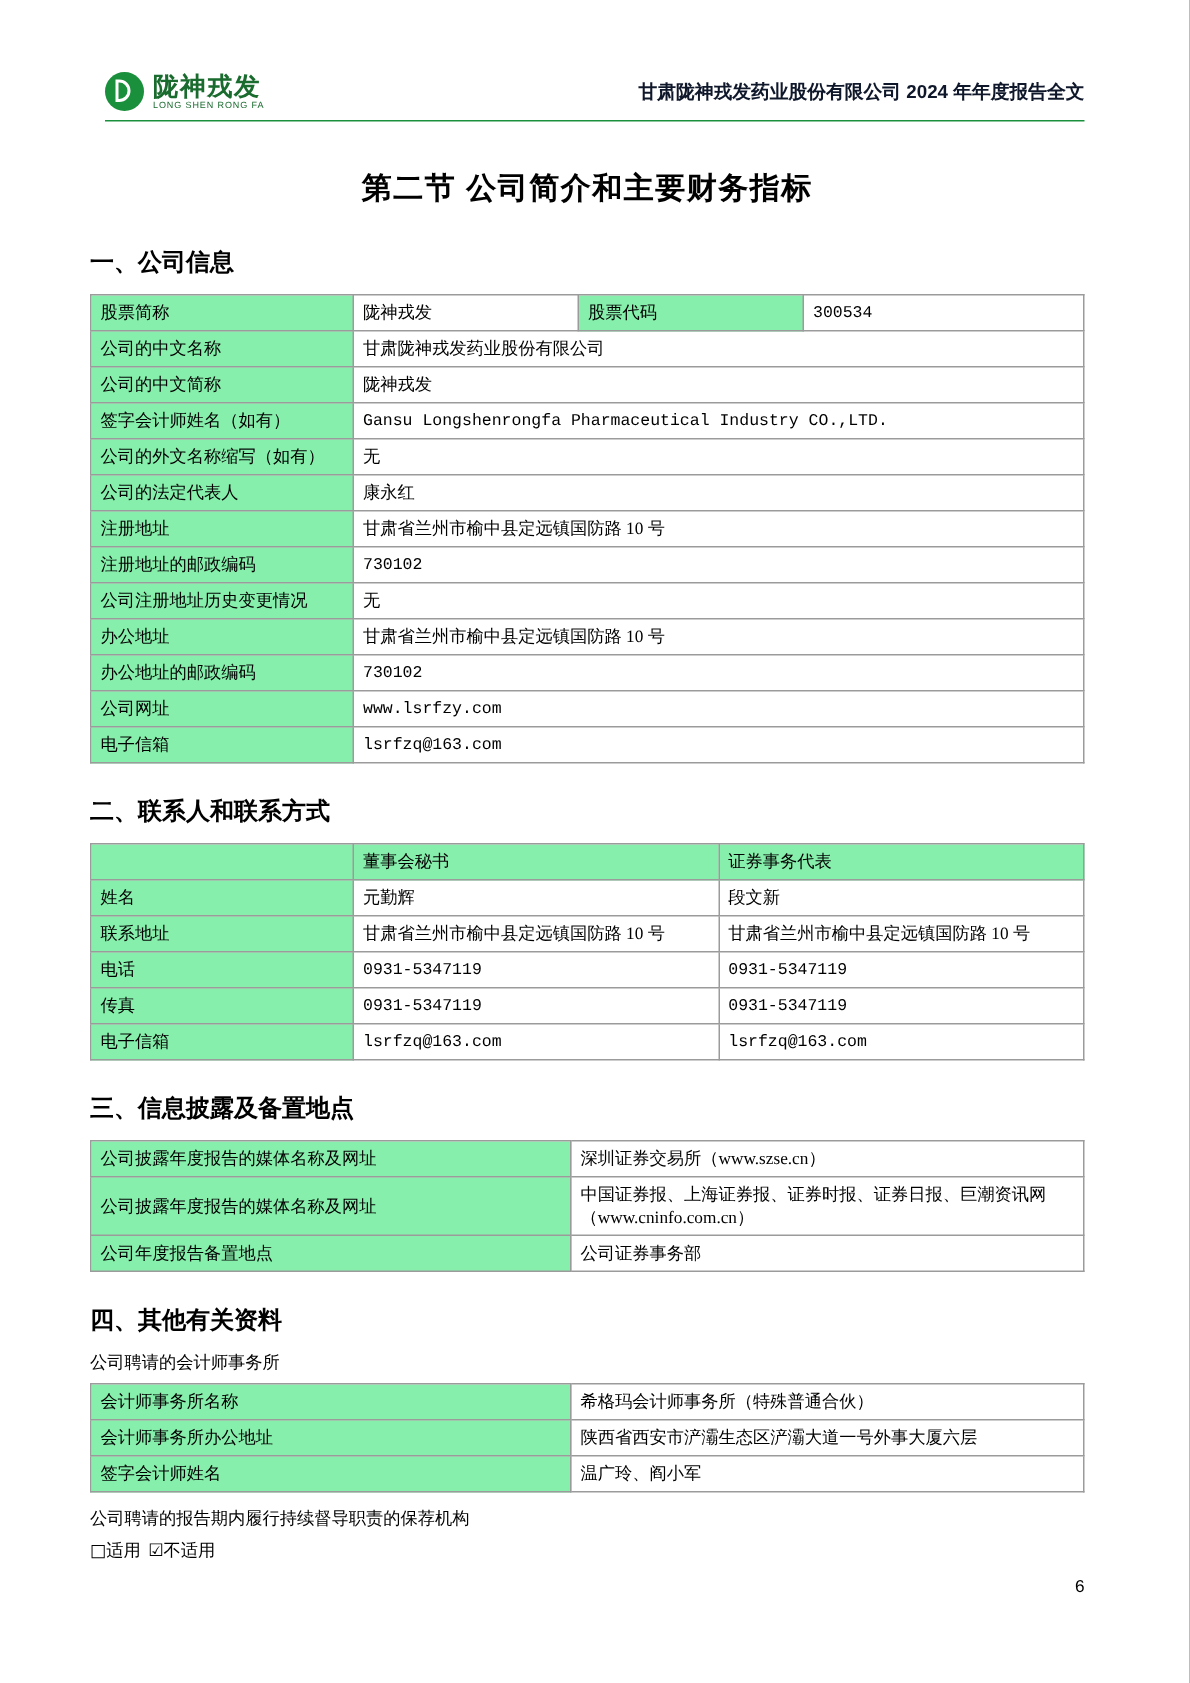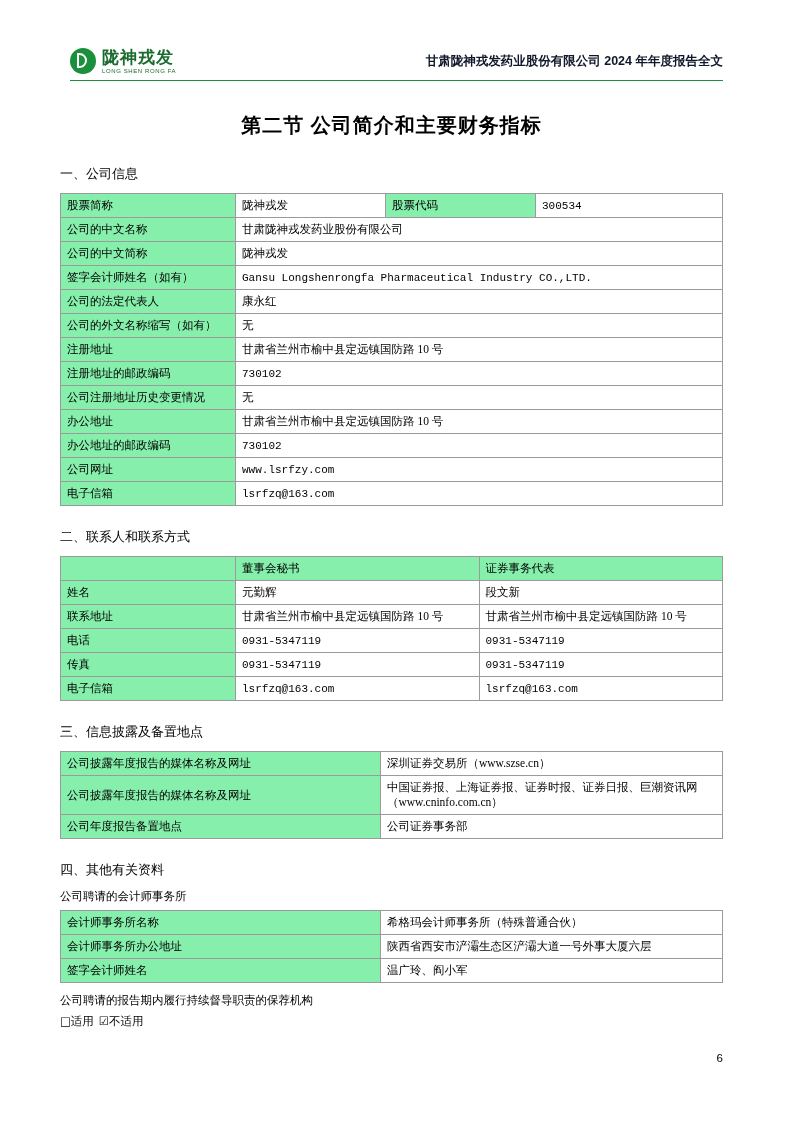--- a/index.html
+++ b/index.html
@@ -95,22 +95,22 @@
   }
   h1.doc-title {
     font-size: 20px;
     font-weight: bold;
     text-align: center;
     margin: 12px 0 26px 0;
     font-family: "Liberation Sans", sans-serif;
     letter-spacing: 1px;
   }
   h2.sec-title {
-    font-size: 13px;
-    font-weight: normal;
+    font-size: 16px;
+    font-weight: bold;
     margin: 22px 0 10px 0;
     font-family: "Liberation Sans", sans-serif;
   }
   .sub-note {
     font-size: 11.5px;
     margin: 10px 0 6px 0;
   }
 
   table.t {
     width: 100%;
@@ -207,26 +207,26 @@
         </tr>
         <tr>
           <td class="lbl">公司的中文简称</td>
           <td colspan="3">陇神戎发</td>
         </tr>
         <tr>
           <td class="lbl">签字会计师姓名（如有）</td>
           <td colspan="3" class="mono">Gansu Longshenrongfa Pharmaceutical Industry CO.,LTD.</td>
         </tr>
         <tr>
+          <td class="lbl">公司的外文名称缩写（如有）</td>
+          <td colspan="3">无</td>
+        </tr>
+        <tr>
           <td class="lbl">公司的法定代表人</td>
           <td colspan="3">康永红</td>
-        </tr>
-        <tr>
-          <td class="lbl">公司的外文名称缩写（如有）</td>
-          <td colspan="3">无</td>
         </tr>
         <tr>
           <td class="lbl">注册地址</td>
           <td colspan="3">甘肃省兰州市榆中县定远镇国防路 10 号</td>
         </tr>
         <tr>
           <td class="lbl">注册地址的邮政编码</td>
           <td colspan="3" class="mono">730102</td>
         </tr>
         <tr>

